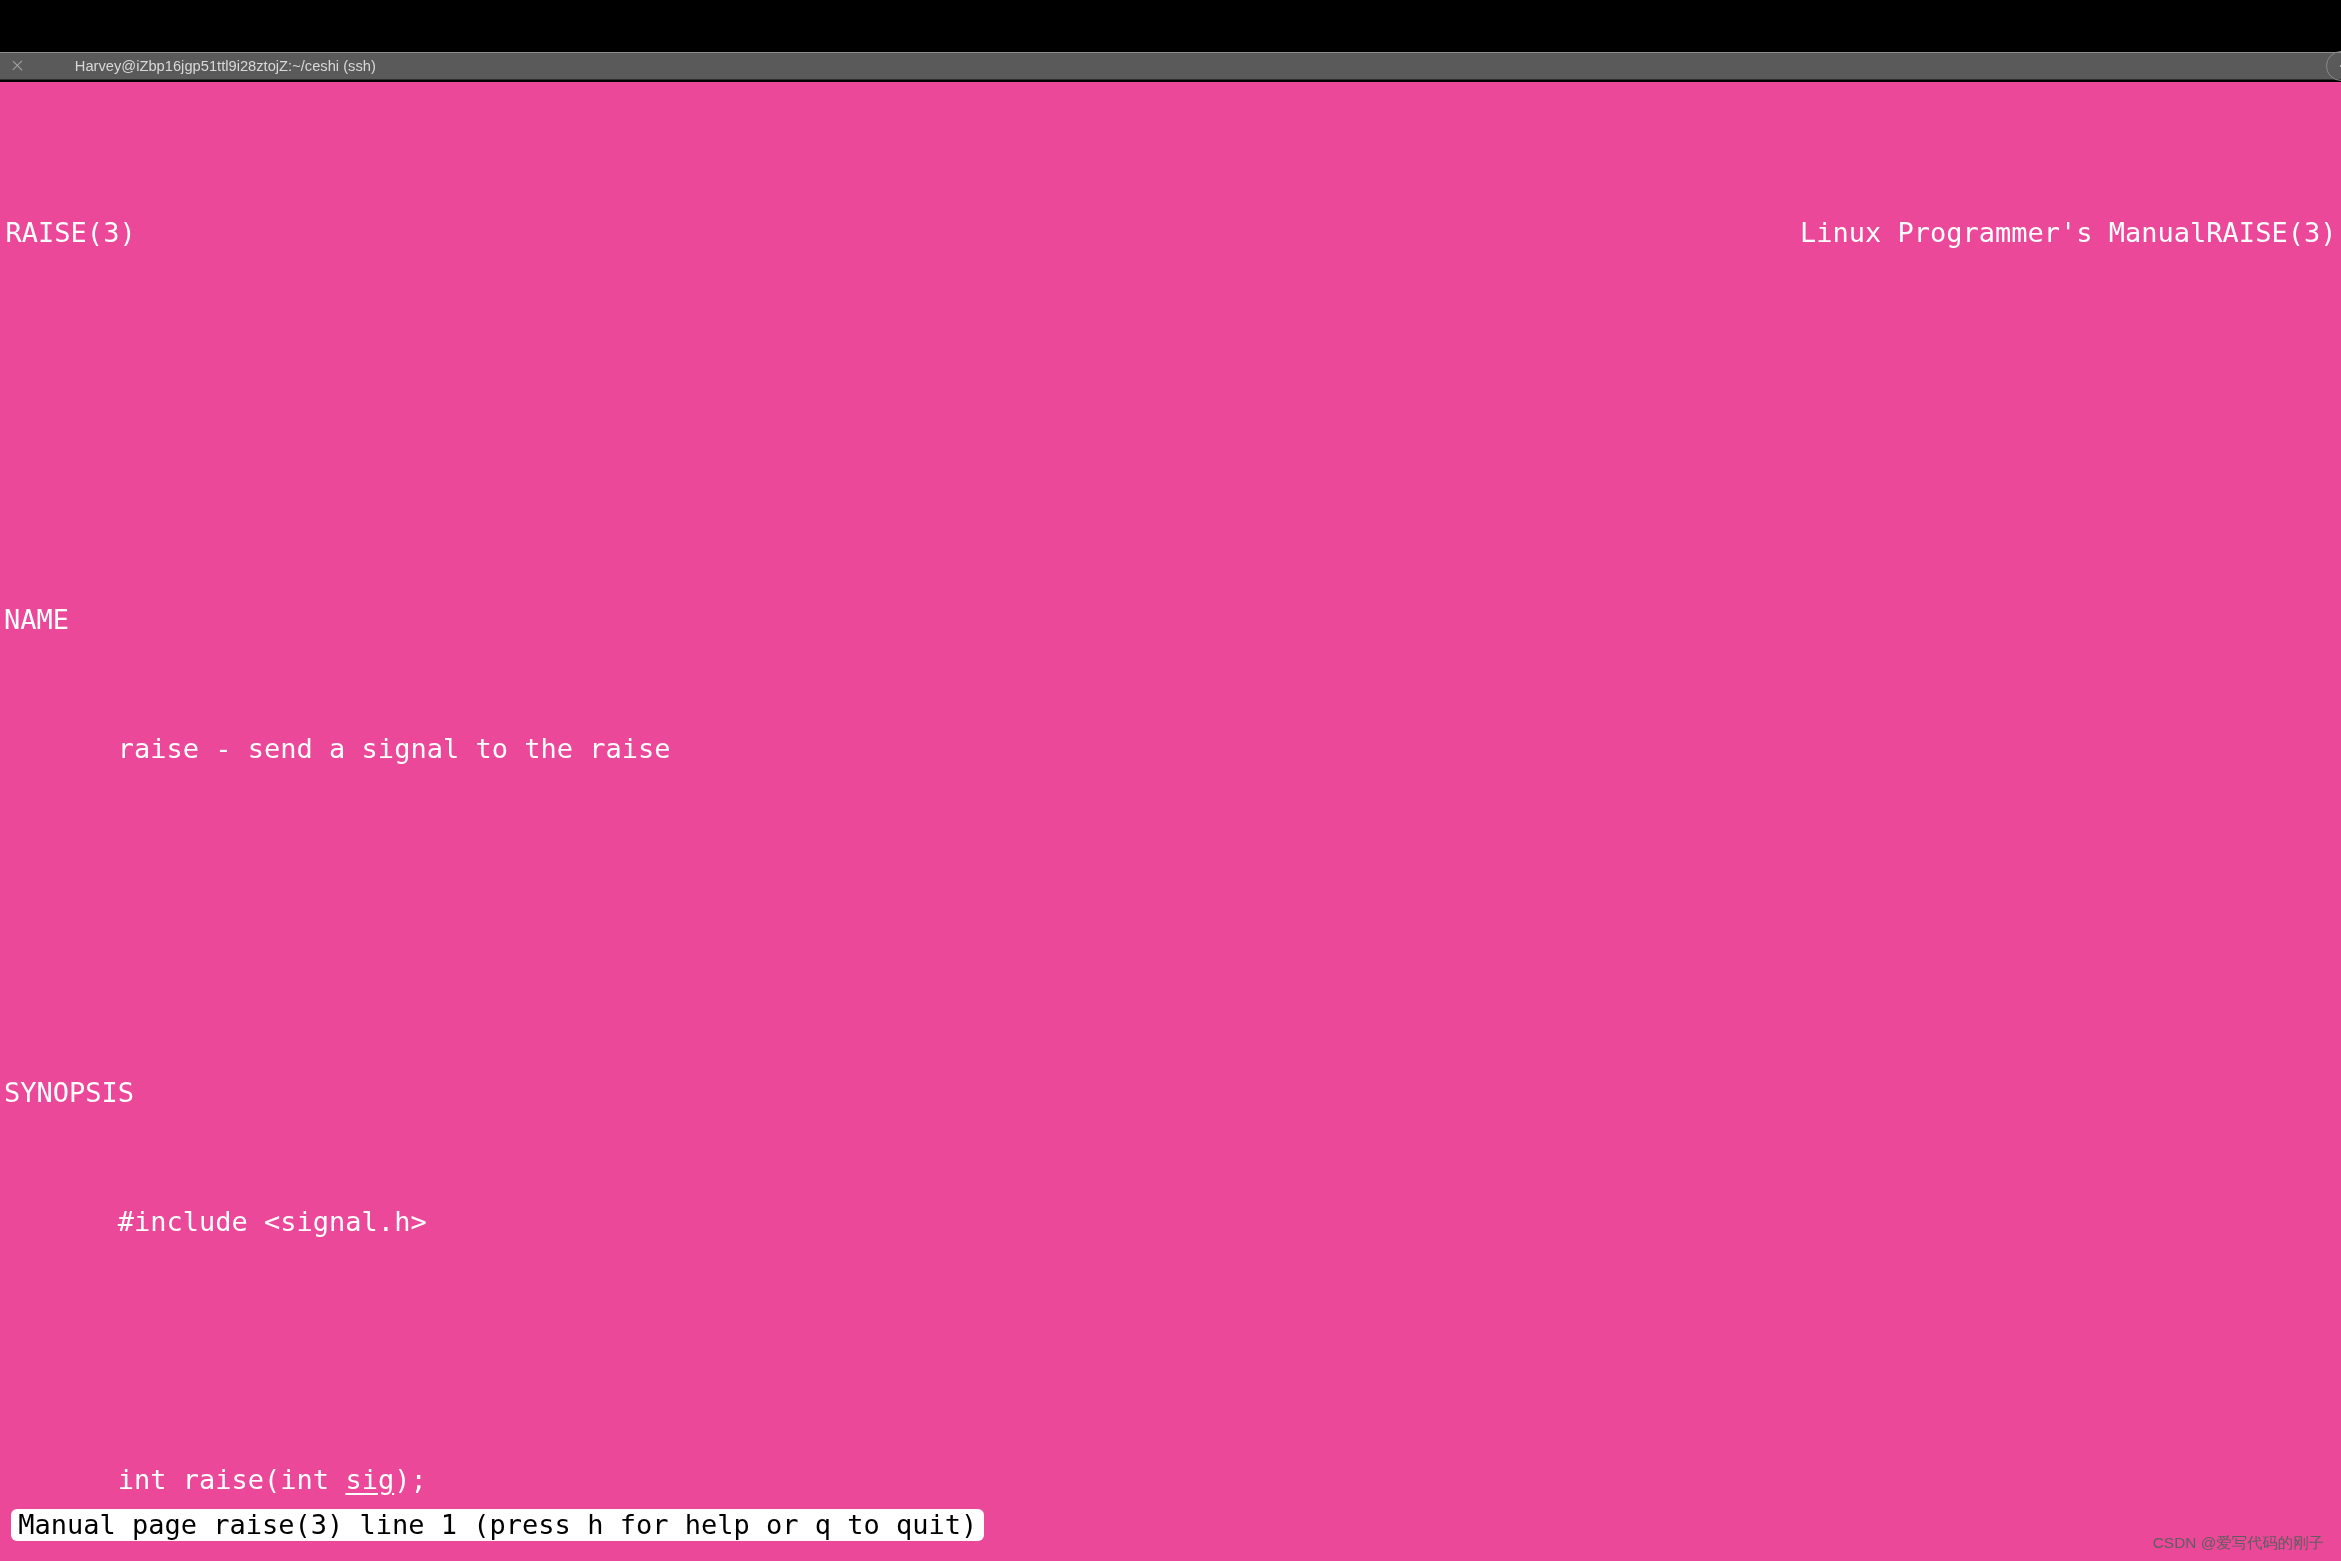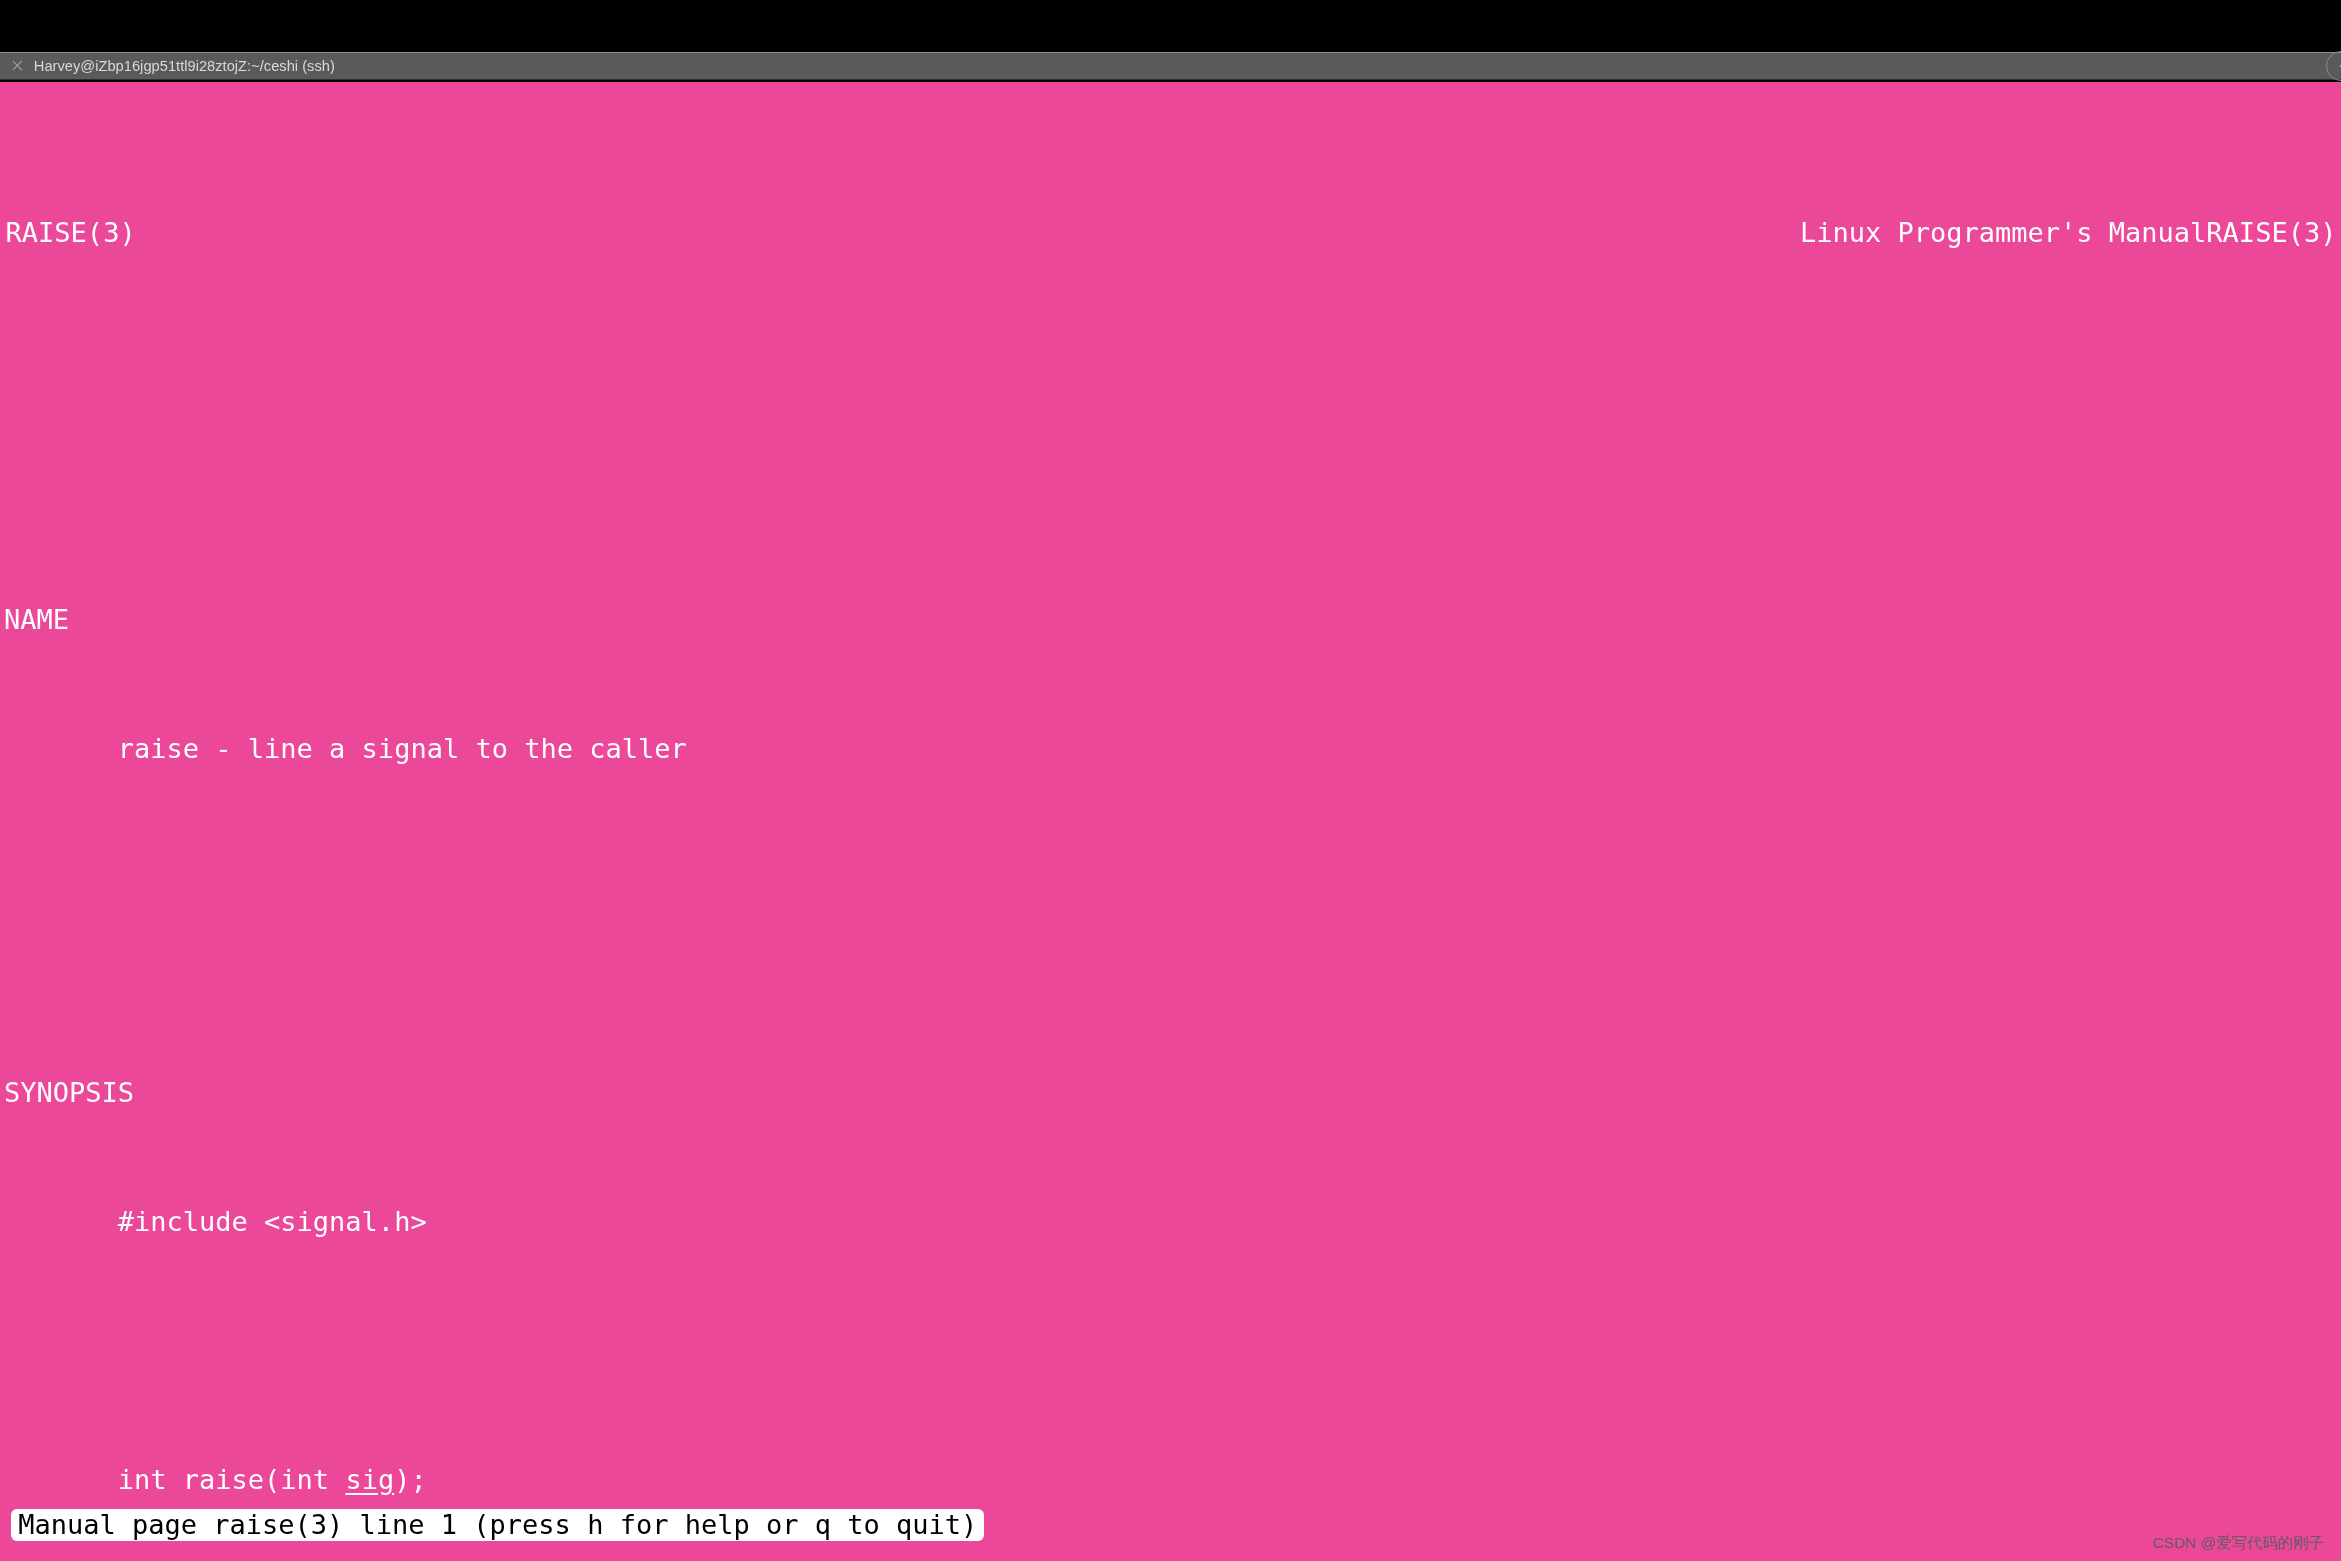--- a/index.html
+++ b/index.html
@@ -30,20 +30,21 @@
     left: 0;
     top: 52px;
     width: 2342px;
     height: 28px;
     background: #5a5a5a;
     border-top: 1.4px solid #8e8e8e;
     border-bottom: 1.4px solid #2e2e2e;
     box-sizing: border-box;
     display: flex;
     align-items: center;
+    gap: 41px;
   }
   .titlebar .close-icon {
     width: 24px;
     height: 24px;
     margin-left: 5.6px;
     margin-right: 4.2px;
     position: relative;
     flex: 0 0 auto;
   }
   .titlebar .close-icon::before,
@@ -176,21 +177,21 @@
   <div class="hdr">
     <span class="hl">RAISE(3)</span>
     <span class="hc">Linux Programmer's Manual</span>
     <span class="hr">RAISE(3)</span>
   </div>
 
   <div class="line blank"> </div>
 
   
   <div class="line">NAME</div>
-  <div class="line">       raise - line a signal to the caller</div>
+  <div class="line">       raise - send a signal to the raise</div>
   <div class="line blank"> </div>
 
   
   <div class="line">SYNOPSIS</div>
   <div class="line">       #include &lt;signal.h&gt;</div>
   <div class="line blank"> </div>
   <div class="line">       int <b class="bold">raise</b>(int <u class="uline">sig</u>);</div>
   
 
   

